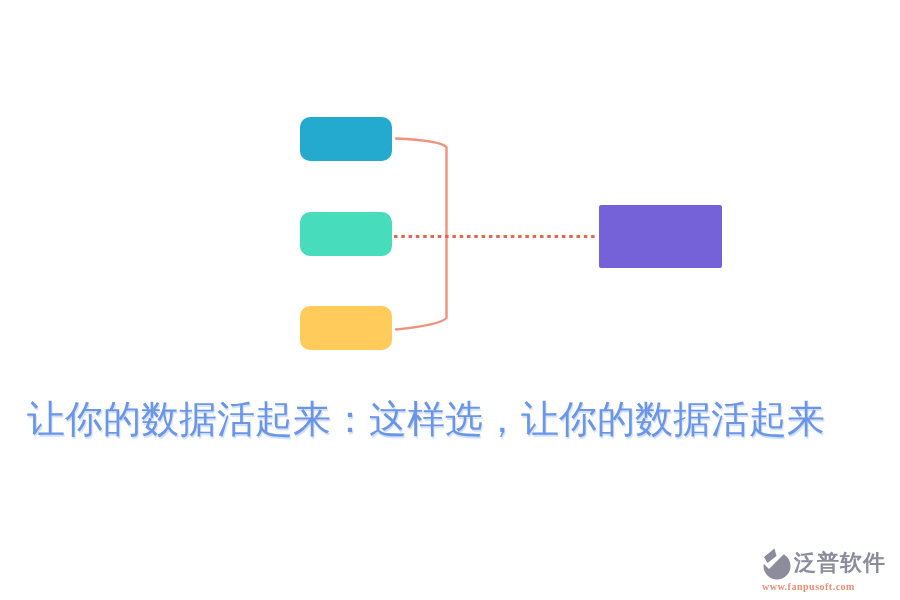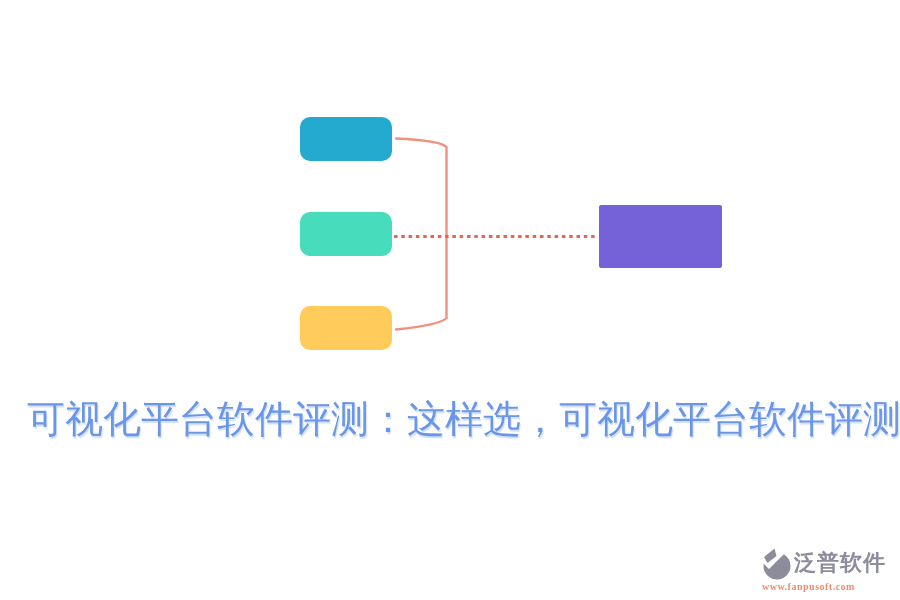--- a/index.html
+++ b/index.html
@@ -68,21 +68,21 @@
 
     <line x1="394" y1="236.5" x2="598" y2="236.5" stroke-width="3" stroke-dasharray="3.5 3.8" stroke="#E2674E"></line>
 
     <rect x="300" y="117" width="92" height="44" rx="10" fill="#23AACE"></rect>
     <rect x="300" y="212" width="92" height="44" rx="10" fill="#47DCBB"></rect>
     <rect x="300" y="306" width="92" height="44" rx="10" fill="#FFCB5B"></rect>
 
     <rect x="599" y="205" width="123" height="63" rx="2" fill="#7562D8"></rect>
   </svg>
 
-  <div class="page-title" style="color: rgb(107, 150, 232);">可视化平台软件评测：这样选，可视化平台软件评测</div>
+  <div class="page-title" style="color: rgb(107, 150, 232);">让你的数据活起来：这样选，让你的数据活起来</div>
 
   <div class="brand">
     <div class="brand-row">
       <svg width="30" height="36" viewBox="0 0 30 36">
         <circle cx="15" cy="21" r="13.5" fill="#8C8C9C"></circle>
         <path d="M-1 16 L17 0 L23 8 L7 24 Z" fill="#ffffff"></path>
         <path d="M2 12 L12.5 3.5 L14.5 11 L5.5 18 Z" fill="#8C8C9C"></path>
       </svg>
       <span class="brand-name" style="color: rgb(140, 140, 156);">泛普软件</span>
     </div>

